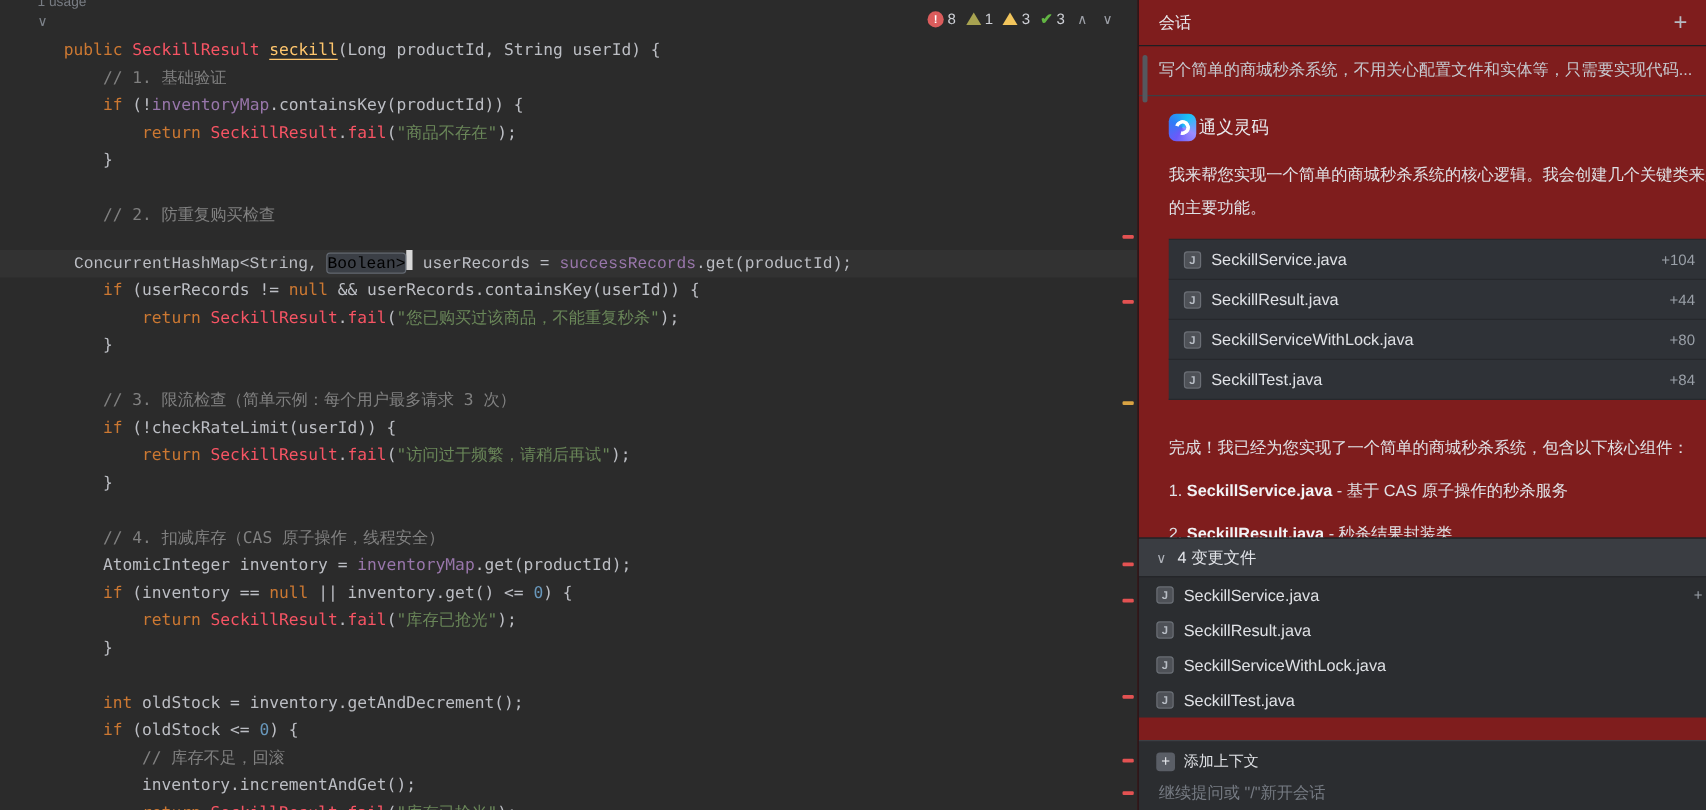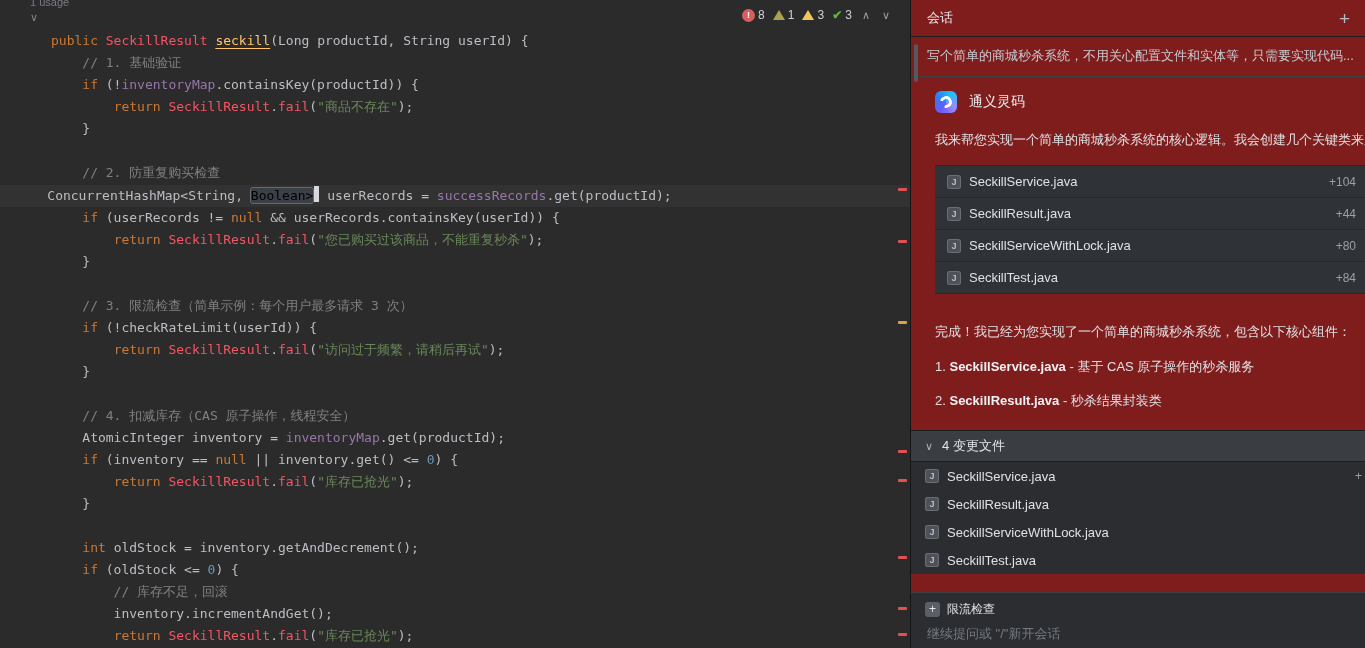--- a/index.html
+++ b/index.html
@@ -5,21 +5,21 @@
   html,body{margin:0;padding:0;}
   body{width:1365px;height:648px;overflow:hidden;background:#1e1f22;font-family:"Liberation Sans",sans-serif;}
   .app{position:relative;width:1365px;height:648px;display:flex;}
 
   
   .editor{position:relative;width:910px;height:648px;background:#2b2b2b;overflow:hidden;flex:0 0 auto;}
   .usage-hint{position:absolute;top:-4px;left:30px;font-size:11px;color:#787c83;}
   .gutter-chevron{position:absolute;top:11px;left:30px;font-size:11px;color:#7d828a;}
   .code{position:absolute;top:30px;left:28px;right:18px;margin:0;font-family:"DejaVu Sans Mono",monospace;font-size:13px;line-height:22px;white-space:pre;}
   .line{height:22px;margin-left:23px;}
-  .caret-line{background:#323232;margin:1px -18px 0 -28px;padding-left:16px;}
+  .caret-line{background:#323232;margin:16px -18px 0 -28px;padding-left:28px;font-family:Liberation Mono, monospace;}
   .kw{color:#cc7832;}
   .err{color:#f75464;}
   .decl{color:#ffc66d;text-decoration:underline;text-underline-offset:3px;}
   .fld{color:#9876aa;}
   .str{color:#6a8759;}
   .com{color:#808080;}
   .num{color:#6897bb;}
   .pln{color:#bcbec4;}
   .sel{background:#3b3f46;outline:1px solid #646a73;border-radius:2px;}
   .caret{display:inline-block;width:5px;height:16px;background:#d8d8d8;vertical-align:-2px;margin-left:1px;}
@@ -37,21 +37,21 @@
   .tick{position:absolute;right:3px;width:9px;height:3px;border-radius:1px;}
 
   
   .chat{position:relative;width:455px;height:648px;background:#7f1d1d;border-left:1px solid #141517;overflow:hidden;flex:0 0 auto;color:#dfe1e5;}
   .chat-header{height:37px;display:flex;align-items:center;justify-content:space-between;padding:0 16px;border-bottom:1px solid #1e1f22;box-sizing:border-box;}
   .chat-title{font-size:13px;color:#e8eaee;}
   .new-chat{font-size:19px;font-weight:300;color:#b6bac2;cursor:pointer;line-height:19px;}
   .chat-thumb{position:absolute;left:3px;top:44px;width:4px;height:38px;border-radius:2px;background:#55585e;}
   .user-msg{padding:9px 16px 10px;border-bottom:1px solid #3c3f44;color:#c6c9cf;font-size:13px;line-height:20px;white-space:nowrap;overflow:hidden;}
   .assistant{padding:14px 0 0 24px;}
-  .arow{display:flex;align-items:center;gap:12px;}
+  .arow{display:flex;align-items:center;gap:2px;}
   .tlogo{position:relative;width:22px;height:22px;border-radius:6px;background:conic-gradient(from 210deg,#6a5af9,#2f7cf6,#19c3f5,#9b8cff,#6a5af9);}
   .tlogo::after{content:"";position:absolute;inset:5px;border-radius:50%;border:3px solid #fff;border-left-color:transparent;transform:rotate(-30deg);}
   .aname{font-size:14px;color:#e8eaee;}
   .intro{margin-top:14px;font-size:13px;line-height:26px;color:#dfe1e5;}
   .intro div{white-space:nowrap;overflow:hidden;}
   .flist{margin-top:12px;border-top:1px solid #26282c;}
   .frow{height:31px;display:flex;align-items:center;gap:8px;padding:0 8px 0 12px;background:#2f3237;border-bottom:1px solid #26282c;}
   .fname{flex:1;font-size:13px;color:#dfe1e5;white-space:nowrap;overflow:hidden;}
   .fdelta{font-size:12px;color:#9aa0a8;padding-right:2px;}
   .jicon{position:relative;flex:0 0 auto;width:14px;height:14px;border-radius:3px;background:#4e5157;box-shadow:inset 0 0 0 1px #6a6e75;}
@@ -132,20 +132,21 @@
 
     <div class="user-msg">写个简单的商城秒杀系统，不用关心配置文件和实体等，只需要实现代码...</div>
 
     <div class="assistant">
       <div class="arow">
         <span class="tlogo"></span>
         <span class="aname">通义灵码</span>
       </div>
       <div class="intro">
         <div>我来帮您实现一个简单的商城秒杀系统的核心逻辑。我会创建几个关键类来展示</div>
+        <div>的主要功能。</div>
       </div>
 
       <div class="flist">
           <div class="frow">
             <span class="jicon"></span>
             <span class="fname">SeckillService.java</span>
             <span class="fdelta">+104</span>
           </div>
           <div class="frow">
             <span class="jicon"></span>
@@ -198,19 +199,19 @@
             <span class="jicon"></span>
             <span class="fname">SeckillTest.java</span>
             <span class="fdelta"></span>
           </div>
         </div>
     </div>
 
     <div class="footer">
       <div class="ctx-chip">
         <span class="addicon">+</span>
-        <span>限流检查</span>
+        <span>添加上下文</span>
       </div>
       <input class="chat-input" type="text" placeholder="继续提问或 &quot;/&quot;新开会话" style="">
     </div>
 
   </div>
 </div>
 
 </body></html>

